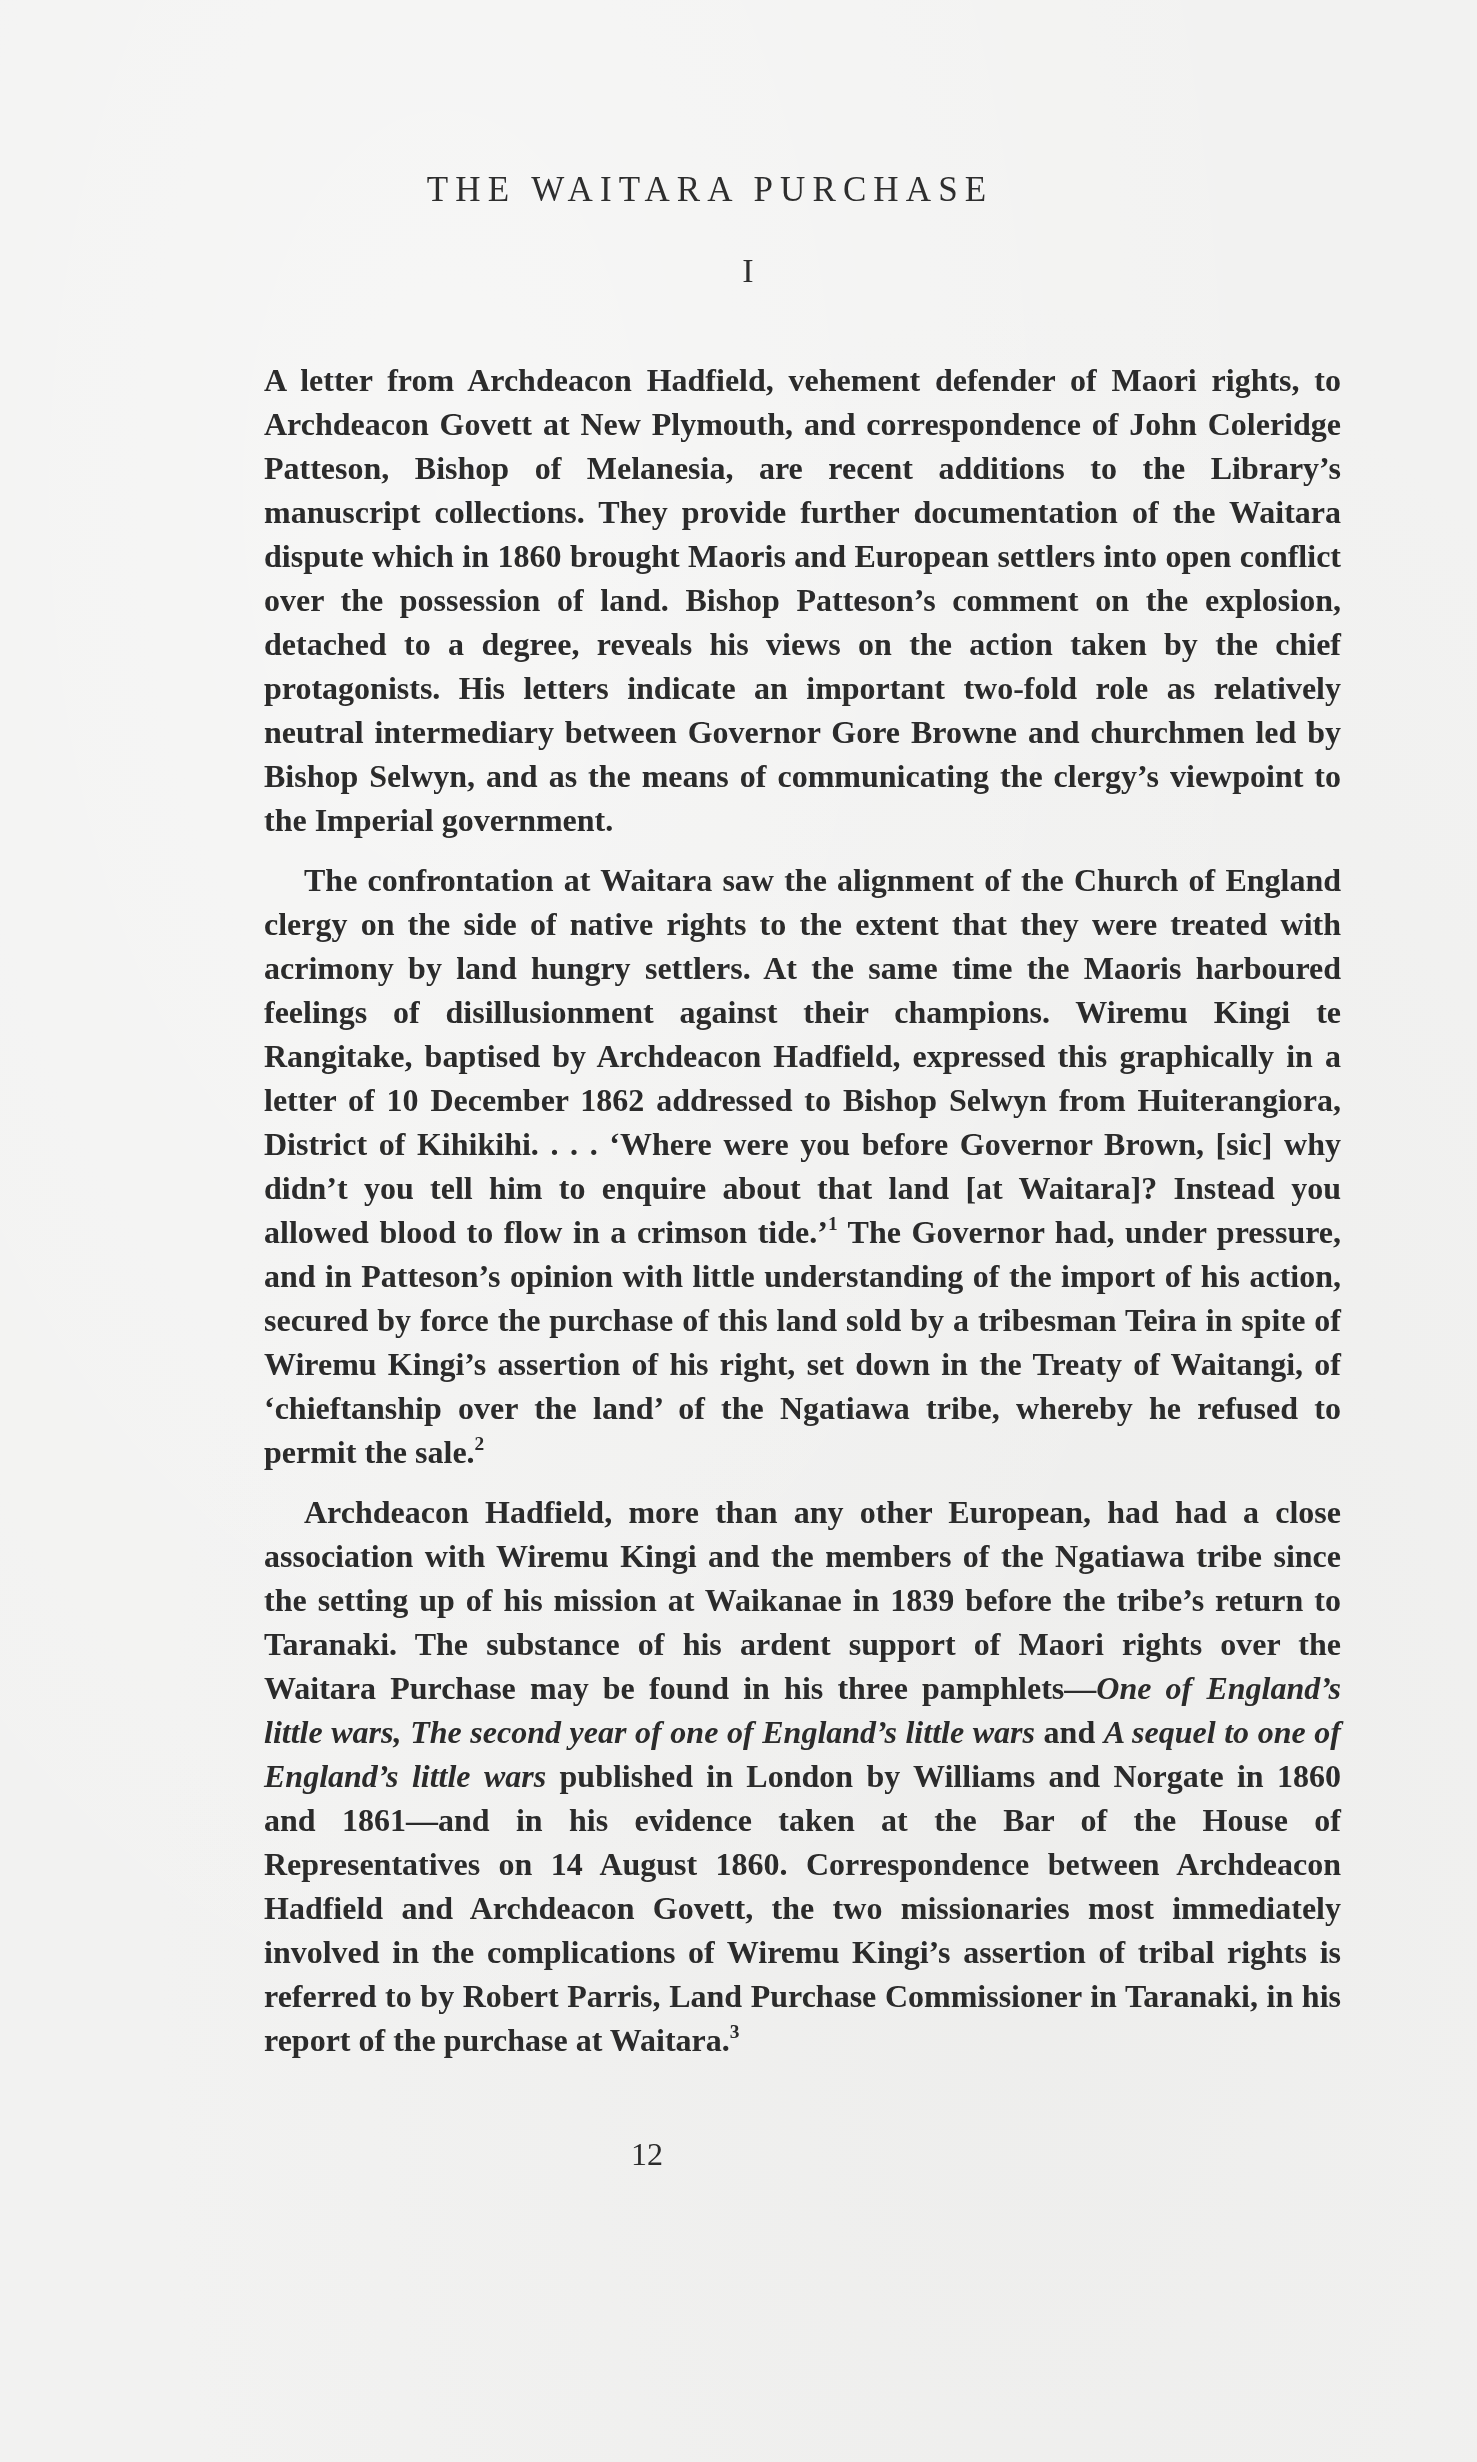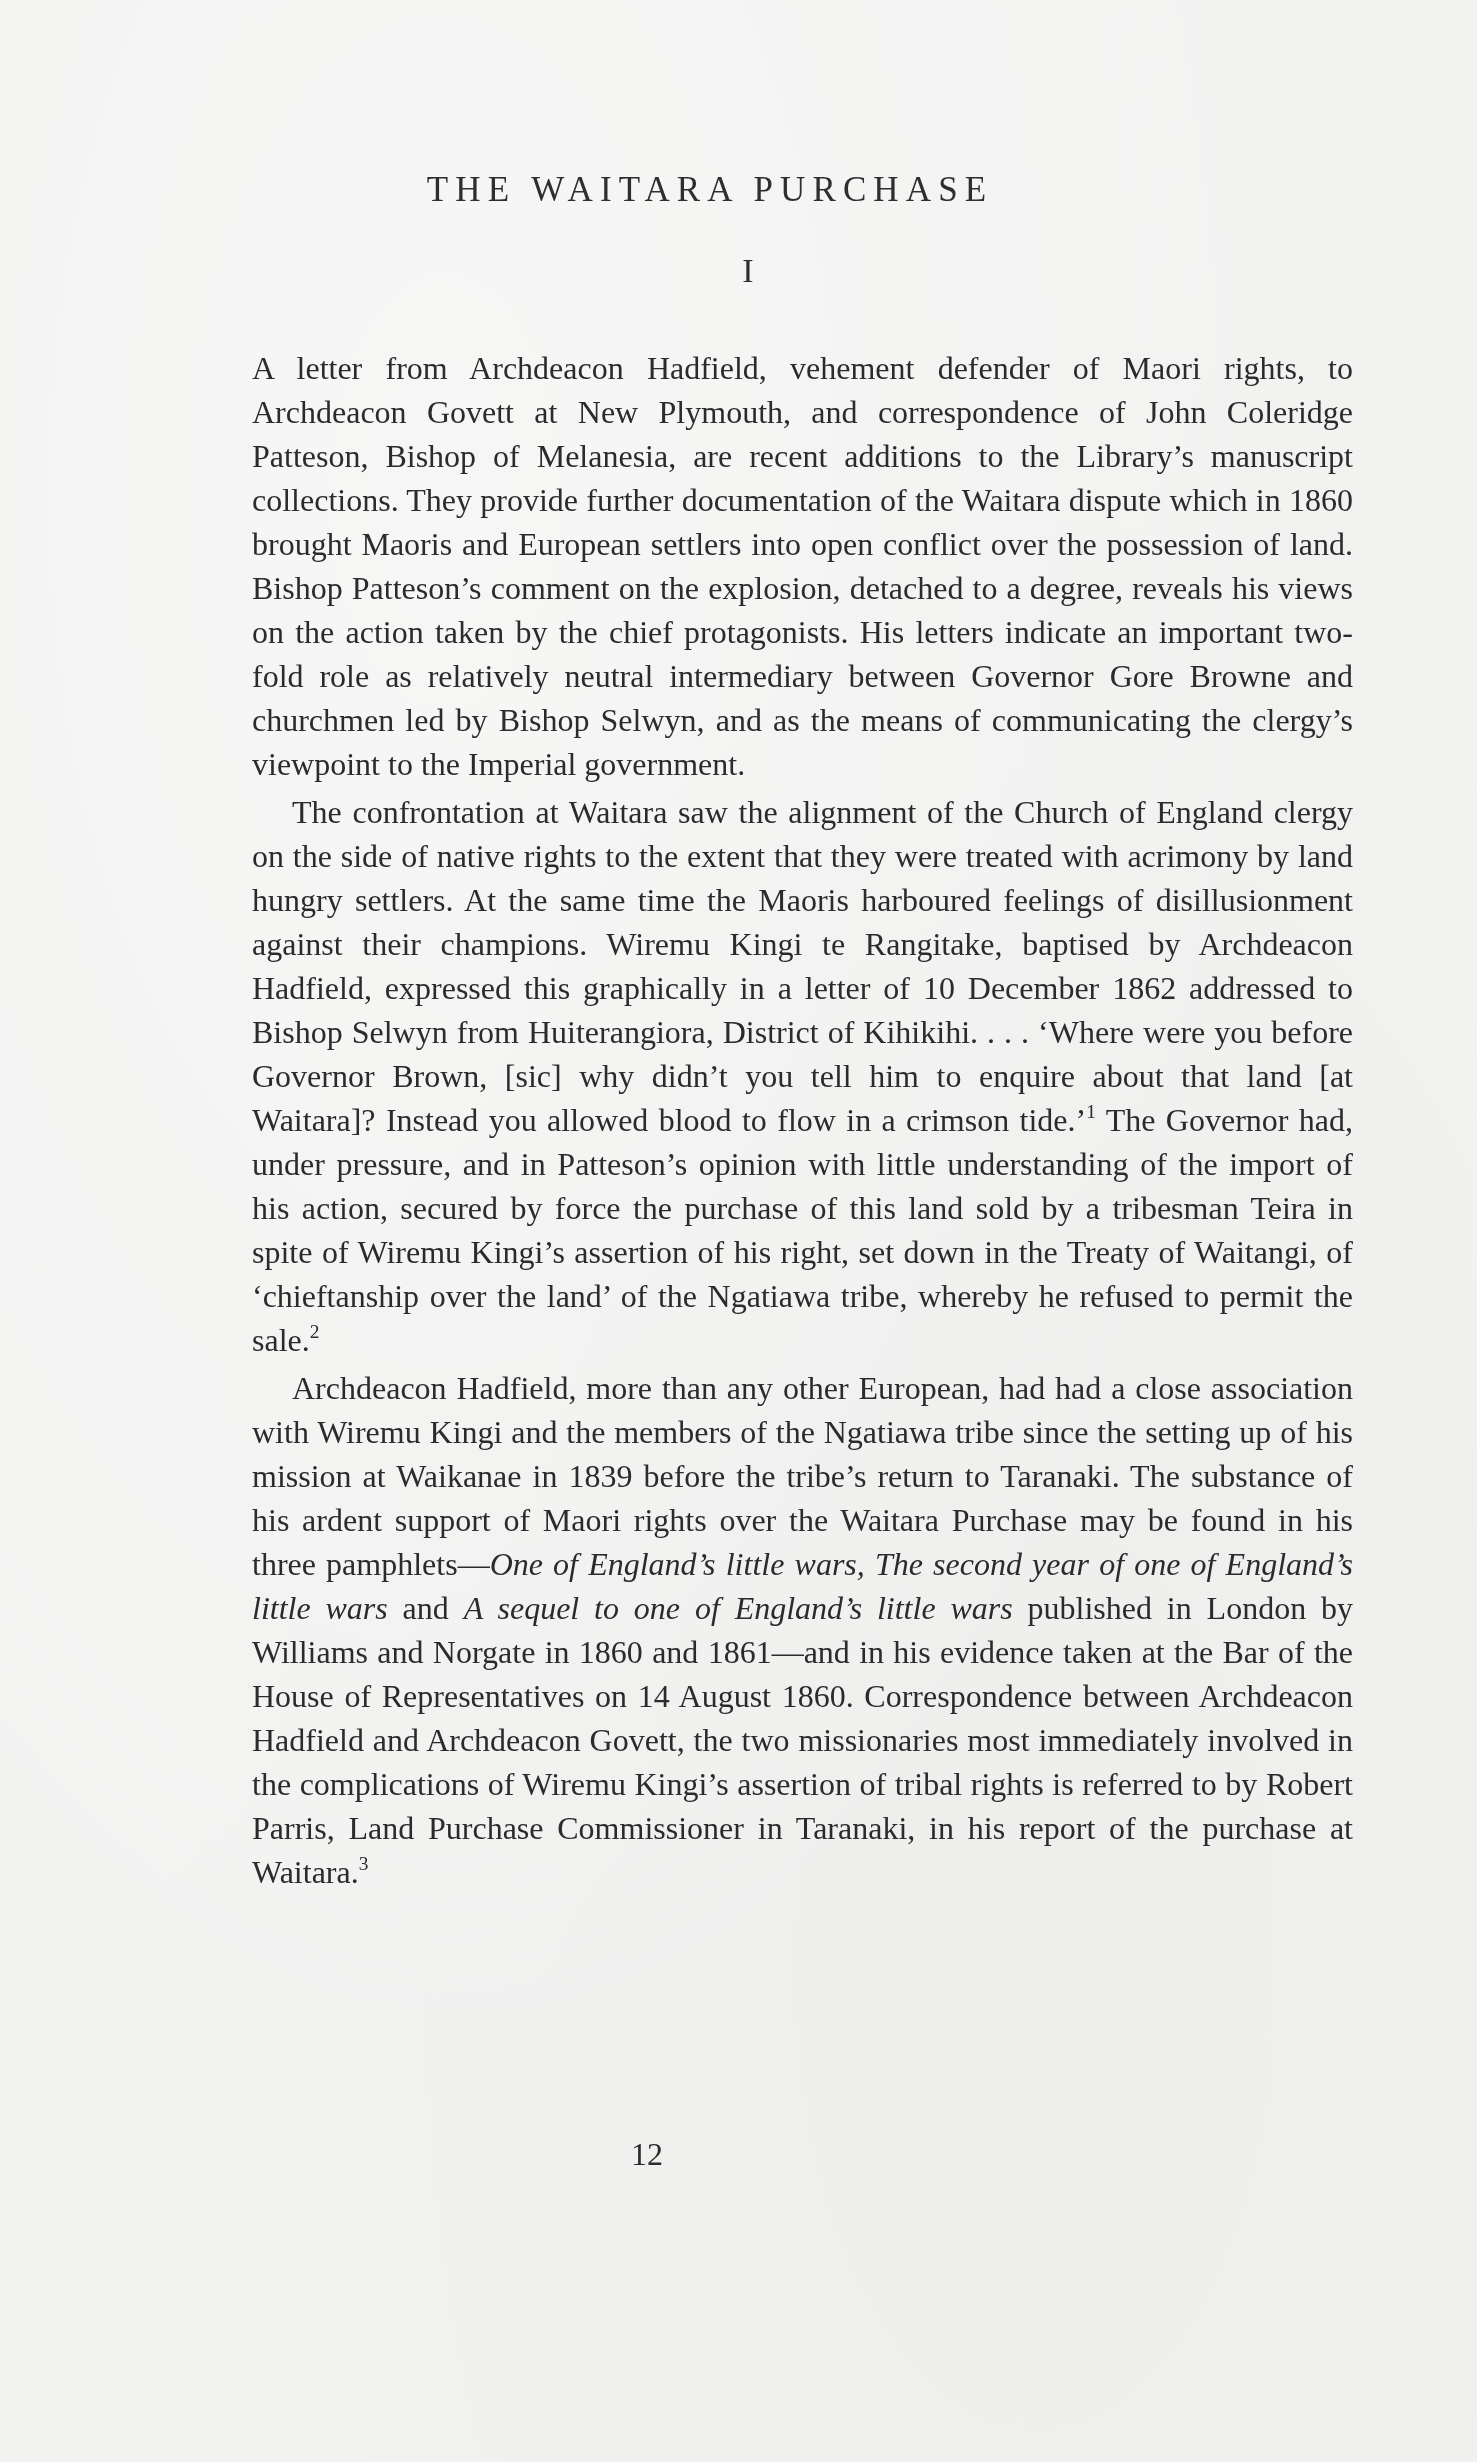--- a/index.html
+++ b/index.html
@@ -53,22 +53,23 @@
       position: absolute;
       left: 248px;
       top: 342px;
       width: 1109px;
       font-size: 32px;
       line-height: 44px;
       text-align: justify;
       color: #2b2b2b;
     }
     .body-text p {
-      margin: 4px;
+      margin: 16px;
       text-align: justify;
+      font-weight: bold;
     }
     .body-text p.indent {
       text-indent: 40px;
     }
     .body-text sup {
       font-size: 19.4px;
       line-height: 0;
       vertical-align: 13px;
     }
     .body-text em {

